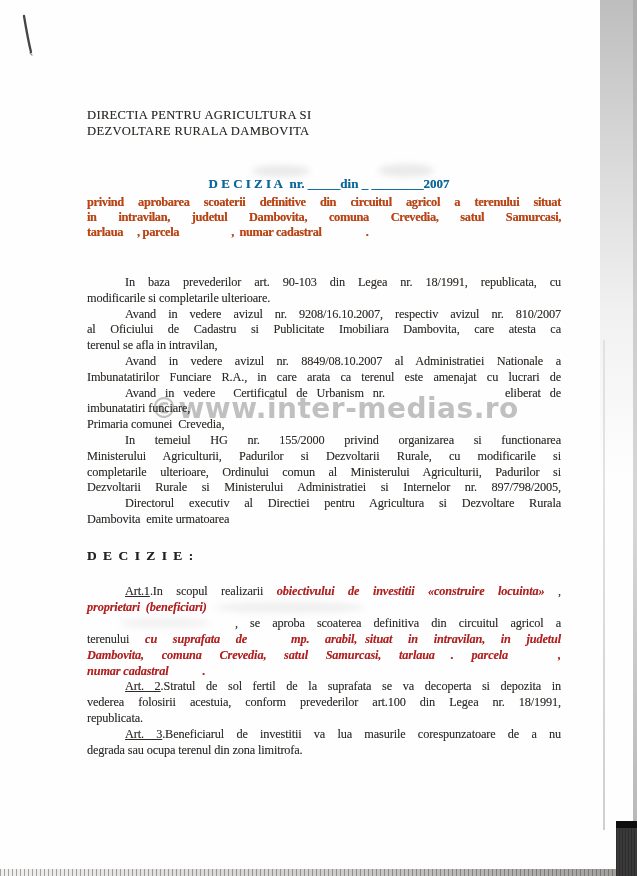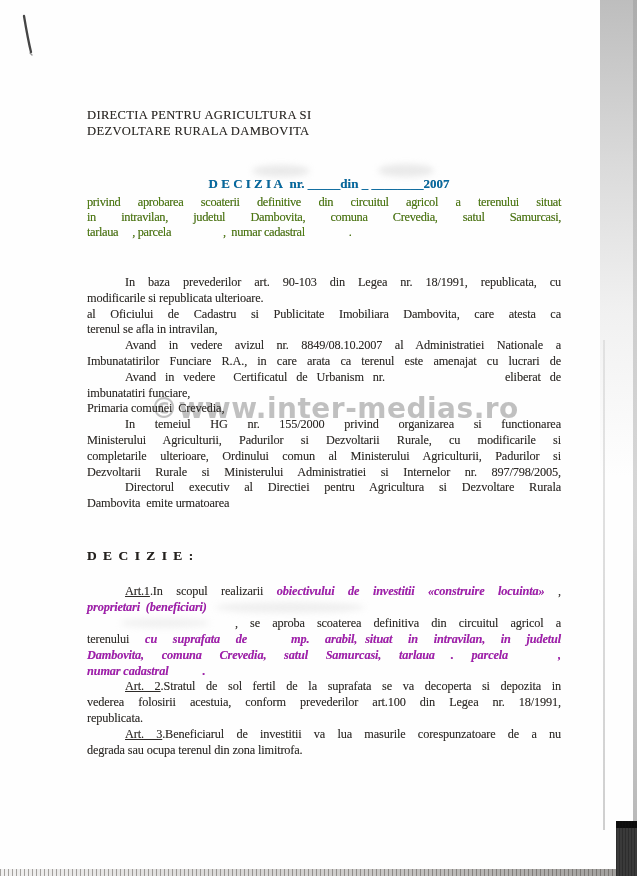--- a/index.html
+++ b/index.html
@@ -8,31 +8,31 @@
     background:#fefefe;
     font-family:"Liberation Serif", serif;
     color:#2e2b28;
   }
   
   .col{ position:absolute; left:87px; width:474px; z-index:2; }
   .tline{ white-space:normal; }
   .tline.j{ text-align:justify; text-align-last:justify; }
   .tline.ind{ text-indent:38px; }
   .gap{ display:inline-block; height:1px; }
-  .bi{ font-weight:bold; font-style:italic; color:#a21caf; }
+  .bi{ font-weight:bold; font-style:italic; color:#b91c1c; }
   .u{ text-decoration:underline; }
 
   .agency{ top:107px; font-size:12.6px; line-height:16px; letter-spacing:0.3px;
            text-shadow:0 0 0.4px rgba(40,35,30,0.4); }
   .title-line{ position:absolute; top:176px; left:87px; width:474px; z-index:2;
                text-align:center; font-weight:bold; font-size:13px; color:#0369a1;
                padding-left:10px; box-sizing:border-box;
                text-shadow:0 0 0.4px rgba(40,35,30,0.45); }
-  .subject{ top:195px; font-weight:normal; font-size:12.4px; line-height:15.2px;
-            letter-spacing:-0.35px; color:#4d7c0f;
+  .subject{ top:195px; font-weight:bold; font-size:12.4px; line-height:15.2px;
+            letter-spacing:-0.35px; color:#c2410c;
             text-shadow:0 0 0.4px rgba(40,35,30,0.45); }
   .preamble{ top:275px; font-size:12.3px; line-height:15.8px; letter-spacing:-0.15px;
              text-shadow:0 0 0.3px rgba(45,40,35,0.35); }
   .heading-line{ position:absolute; top:548px; left:87px; width:474px; z-index:2;
                  text-align:left; font-weight:bold; font-size:13.5px;
                  letter-spacing:1.5px; color:#24211e;
                  text-shadow:0 0 0.4px rgba(40,35,30,0.45); }
   .articles{ top:584px; font-size:12.3px; line-height:15.9px; letter-spacing:-0.15px;
              text-shadow:0 0 0.3px rgba(45,40,35,0.35); }
 
@@ -113,21 +113,22 @@
   <div class="title-line">D E C I Z I A&nbsp; nr. _____din _ ________2007</div>
 
   <div class="col subject">
       <div class="tline j"><span>privind aprobarea scoaterii definitive din circuitul agricol a terenului situat</span></div>
       <div class="tline j"><span>in intravilan, judetul Dambovita, comuna Crevedia, satul Samurcasi,</span></div>
       <div class="tline"><span>tarlaua</span><span class="gap" style="width: 14px;"></span><span>, parcela</span><span class="gap" style="width: 52px;"></span><span>,&nbsp; numar cadastral</span><span class="gap" style="width: 44px;"></span><span>.</span></div>
     </div>
 
   <div class="col preamble">
       <div class="tline j ind"><span>In baza prevederilor art. 90-103 din Legea nr. 18/1991, republicata, cu</span></div>
-      <div class="tline"><span>modificarile si republicata ulterioare.</span></div>
+      <div class="tline"><span>modificarile si completarile ulterioare.</span></div>
+      <div class="tline j ind"><span>Avand in vedere avizul nr. 9208/16.10.2007, respectiv avizul nr. 810/2007</span></div>
       <div class="tline j"><span>al Oficiului de Cadastru si Publicitate Imobiliara Dambovita, care atesta ca</span></div>
       <div class="tline"><span>terenul se afla in intravilan,</span></div>
       <div class="tline j ind"><span>Avand in vedere avizul nr. 8849/08.10.2007 al Administratiei Nationale a</span></div>
       <div class="tline j"><span>Imbunatatirilor Funciare R.A., in care arata ca terenul este amenajat cu lucrari de</span></div>
       <div class="tline j ind"><span>Avand in vedere&nbsp; Certificatul de Urbanism nr.</span><span class="gap" style="width: 120px;"></span><span>eliberat de</span></div>
       <div class="tline"><span>imbunatatiri funciare,</span></div>
       <div class="tline"><span>Primaria comunei&nbsp; Crevedia,</span></div>
       <div class="tline j ind"><span>In temeiul HG nr. 155/2000 privind organizarea si functionarea</span></div>
       <div class="tline j"><span>Ministerului Agriculturii, Padurilor si Dezvoltarii Rurale, cu modificarile si</span></div>
       <div class="tline j"><span>completarile ulterioare, Ordinului comun al Ministerului Agriculturii, Padurilor si</span></div>

